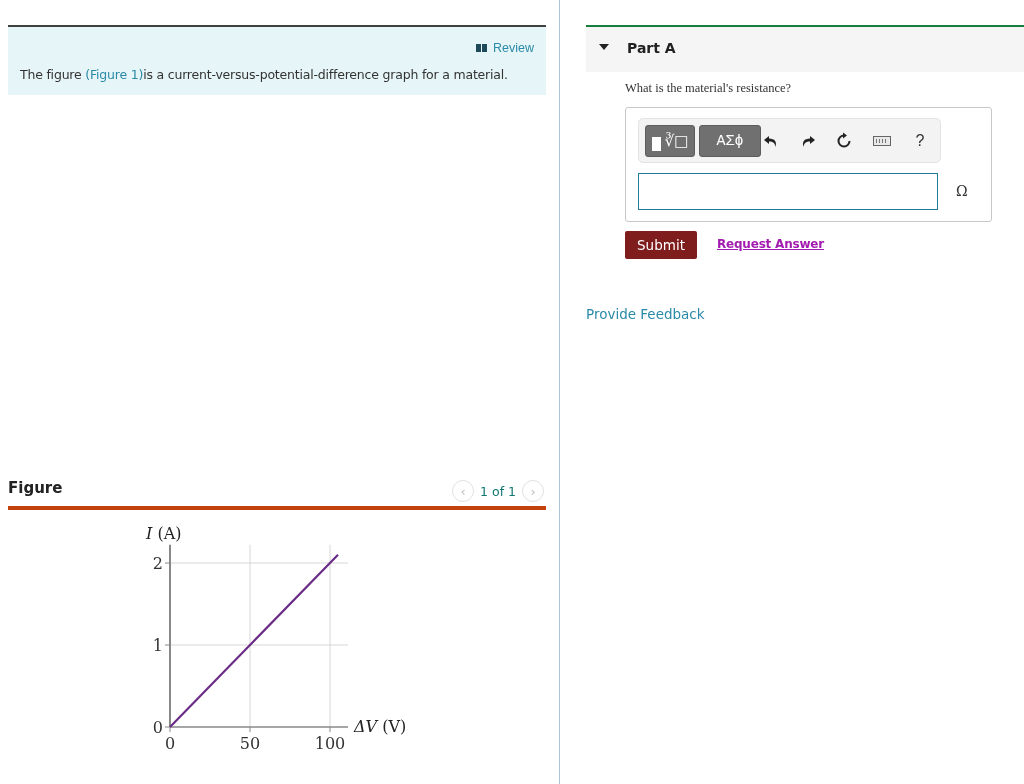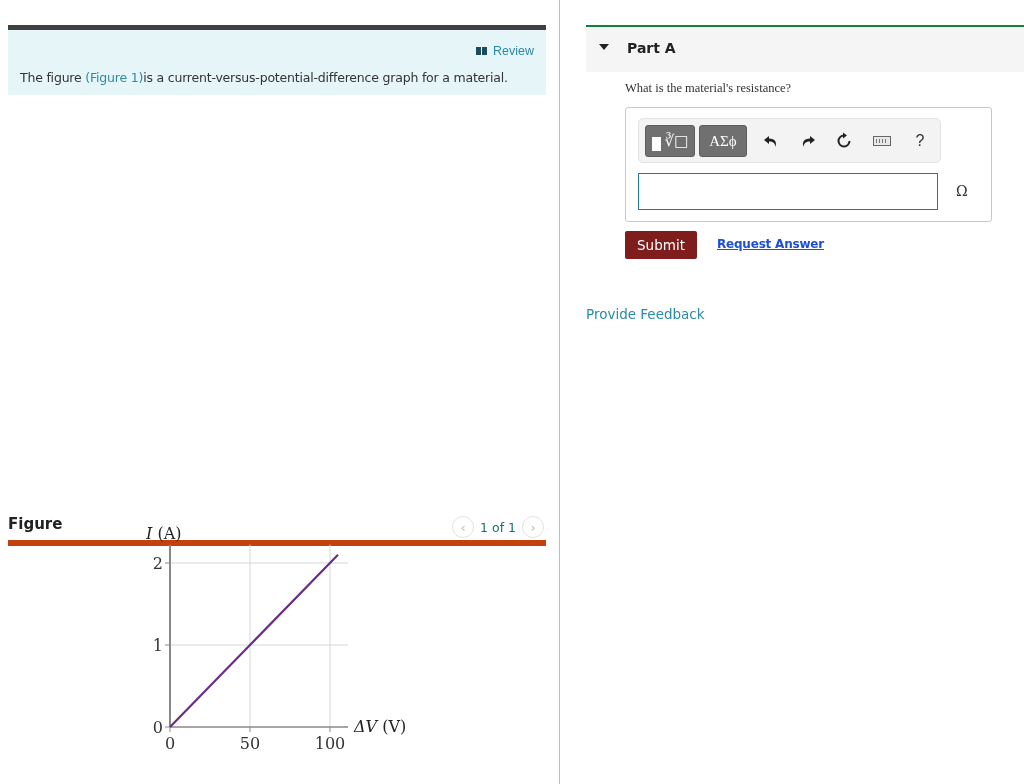--- a/index.html
+++ b/index.html
@@ -5,39 +5,38 @@
     * { box-sizing: border-box; margin: 0; padding: 0; }
     html, body { width: 1024px; height: 784px; overflow: hidden; background: #ffffff; }
     body { font-family: "DejaVu Sans", "Liberation Sans", sans-serif; color: #333; position: relative; }
 
     
     .left-pane { position: absolute; left: 0; top: 0; width: 559px; height: 784px; }
     .divider { position: absolute; left: 559px; top: 0; width: 1px; height: 784px; background: #a9c4dc; }
 
     .intro-box {
       position: absolute; left: 8px; top: 25px; width: 538px; height: 70px;
-      background: #e6f5f7; border-top: 5px solid #404040;
+      background: #e6f5f7; border-top: 2px solid #404040;
     }
     .review-link {
       position: absolute; right: 12px; top: 14px; font-size: 12.5px; color: #2a8aa8;
       display: flex; align-items: center; gap: 6px; cursor: pointer;
       font-family: "Liberation Sans", sans-serif;
     }
     .book-icon { display: inline-flex; gap: 1px; }
     .book-icon span { display: inline-block; width: 5px; height: 8px; background: #1e4b5c; }
     .intro-text {
       position: absolute; left: 12px; top: 40px; font-size: 12.5px; color: #333;
       font-family: "DejaVu Sans", sans-serif; letter-spacing: -0.2px; white-space: nowrap;
     }
     .intro-text a { color: #2a8aa8; text-decoration: none; cursor: pointer; }
 
     .figure-header {
       position: absolute; left: 8px; top: 476px; width: 538px; height: 34px;
-      border-bottom: 6px solid #c2410c;
-      margin-top: 36px;
+      border-bottom: 4px solid #c2410c;
     }
     .figure-title { position: absolute; left: 0; top: 3px; font-weight: bold; font-size: 15px; color: #222; font-family: "DejaVu Sans", sans-serif; }
     .pager { position: absolute; right: 2px; top: 4px; display: flex; align-items: center; gap: 6px; }
     .pager-btn {
       width: 22px; height: 22px; border-radius: 50%; border: 1px solid #e2e2e2; color: #bbb;
       display: flex; align-items: center; justify-content: center; font-size: 13px; cursor: pointer; background: #fff;
     }
     .pager-text { font-size: 12.5px; color: #0f766e; font-family: "DejaVu Sans", sans-serif; }
 
     .chart-wrap { position: absolute; left: 120px; top: 515px; width: 320px; height: 260px; }
@@ -59,21 +58,21 @@
     .toolbar {
       position: absolute; left: 12px; top: 10px; width: 303px; height: 45px;
       background: #f3f3f3; border: 1px solid #e3e3e3; border-radius: 5px;
     }
     .tb-btn {
       position: absolute; top: 6px; height: 32px; background: #707070; border-radius: 3px;
       color: #fff; display: flex; align-items: center; justify-content: center; cursor: pointer;
       border: 1px solid #5d5d5d;
     }
     .tb-btn.templates { left: 6px; width: 50px; }
-    .tb-btn.greek { left: 60px; width: 48px; font-family: Liberation Serif, serif; font-size: 15px; }
+    .tb-btn.greek { left: 60px; width: 62px; font-family: Liberation Mono, monospace; font-size: 15px; }
     .tmpl-square { display: inline-block; width: 9px; height: 14px; background: #fff; margin-right: 4px; margin-top: 6px; }
     .tmpl-root { font-family: "DejaVu Serif", serif; font-size: 15px; color: #fff; }
     .tb-icon { position: absolute; top: 11px; width: 22px; height: 22px; display: flex; align-items: center; justify-content: center; cursor: pointer; color: #222; font-size: 16px; }
     .tb-icon.undo { left: 121px; }
     .tb-icon.redo { left: 158px; }
     .tb-icon.reset { left: 194px; }
     .tb-icon.keyboard { left: 232px; }
     .tb-icon.help { left: 270px; font-family: "Liberation Sans", sans-serif; font-size: 16px; color: #333; }
     .kb { width: 18px; height: 10px; border: 1px solid #666; background: #e8e8e8; position: relative; }
     .kb::after { content: ""; position: absolute; left: 2px; right: 2px; top: 2px; bottom: 2px; background: repeating-linear-gradient(90deg, #777 0 1px, transparent 1px 3px); }
@@ -85,21 +84,21 @@
     }
     .unit { position: absolute; left: 330px; top: 75px; font-family: "DejaVu Serif", serif; font-size: 14px; color: #333; }
 
     .submit-btn {
       position: absolute; left: 625px; top: 231px; width: 72px; height: 28px;
       background: #7f1d1d; color: #fff; border: none; border-radius: 2px; font-size: 13.5px;
       font-family: "DejaVu Sans", sans-serif; cursor: pointer;
     }
     .request-answer {
       position: absolute; left: 717px; top: 237px; font-size: 12px; font-weight: bold;
-      color: #1d4ed8; text-decoration: underline; cursor: pointer; font-family: "DejaVu Sans", sans-serif; letter-spacing: -0.2px;
+      color: #a21caf; text-decoration: underline; cursor: pointer; font-family: "DejaVu Sans", sans-serif; letter-spacing: -0.2px;
     }
     .provide-feedback {
       position: absolute; left: 586px; top: 306px; font-size: 13.5px; color: #2a8aa8; cursor: pointer; font-family: "DejaVu Sans", sans-serif;
     }
   </style>
 </head>
 <body>
 
 <div class="left-pane">
   <div class="intro-box">

